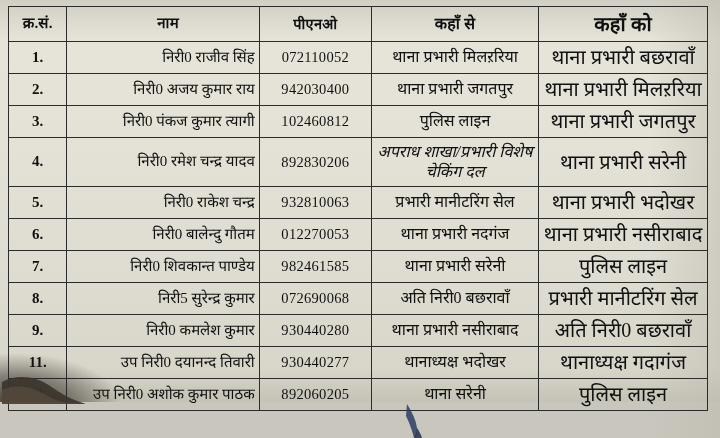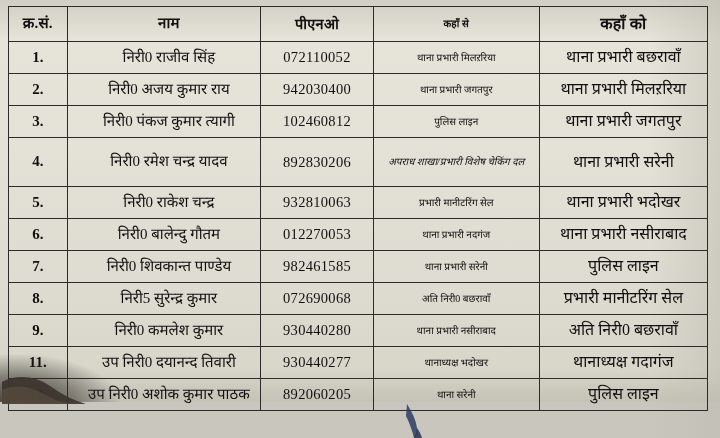--- a/index.html
+++ b/index.html
@@ -37,24 +37,24 @@
     line-height:1.15;
   }
   thead th{
     font-size:17px;
     font-weight:700;
     height:30px;
     letter-spacing:.2px;
   }
   tbody td{height:27px;}
   .c-sn{width:52px;font-size:15px;font-weight:600;}
-  .c-name{width:190px;text-align:center;padding-left:14px;font-size:15px;}
+  .c-name{width:190px;text-align:right;padding-left:14px;font-size:15px;}
   .c-pno{width:108px;font-size:14.5px;letter-spacing:.3px;}
-  .c-from{width:172px;font-size:10px;}
-  .c-to{width:172px;font-size:16px;}
+  .c-from{width:172px;font-size:16px;}
+  .c-to{width:172px;font-size:20px;}
   .tall td{height:44px;}
   .two-line{line-height:1.25;font-style:italic;}
 
   
   .pen{
     position:absolute;
     left:404px;top:404px;
     width:26px;height:34px;
     z-index:5;
   }

